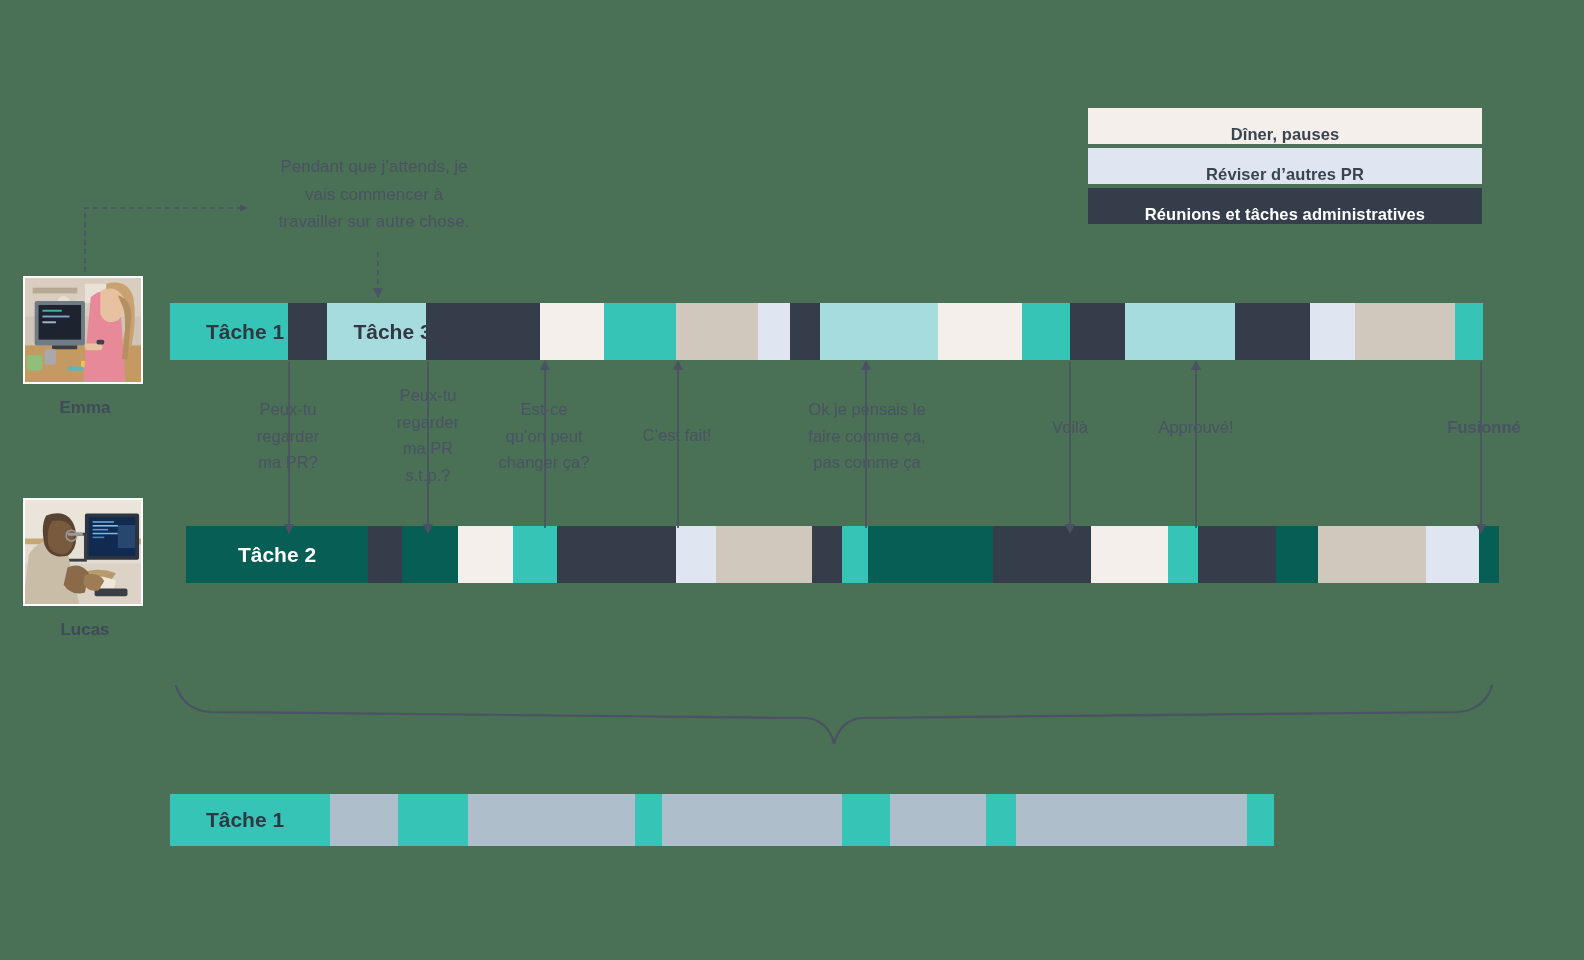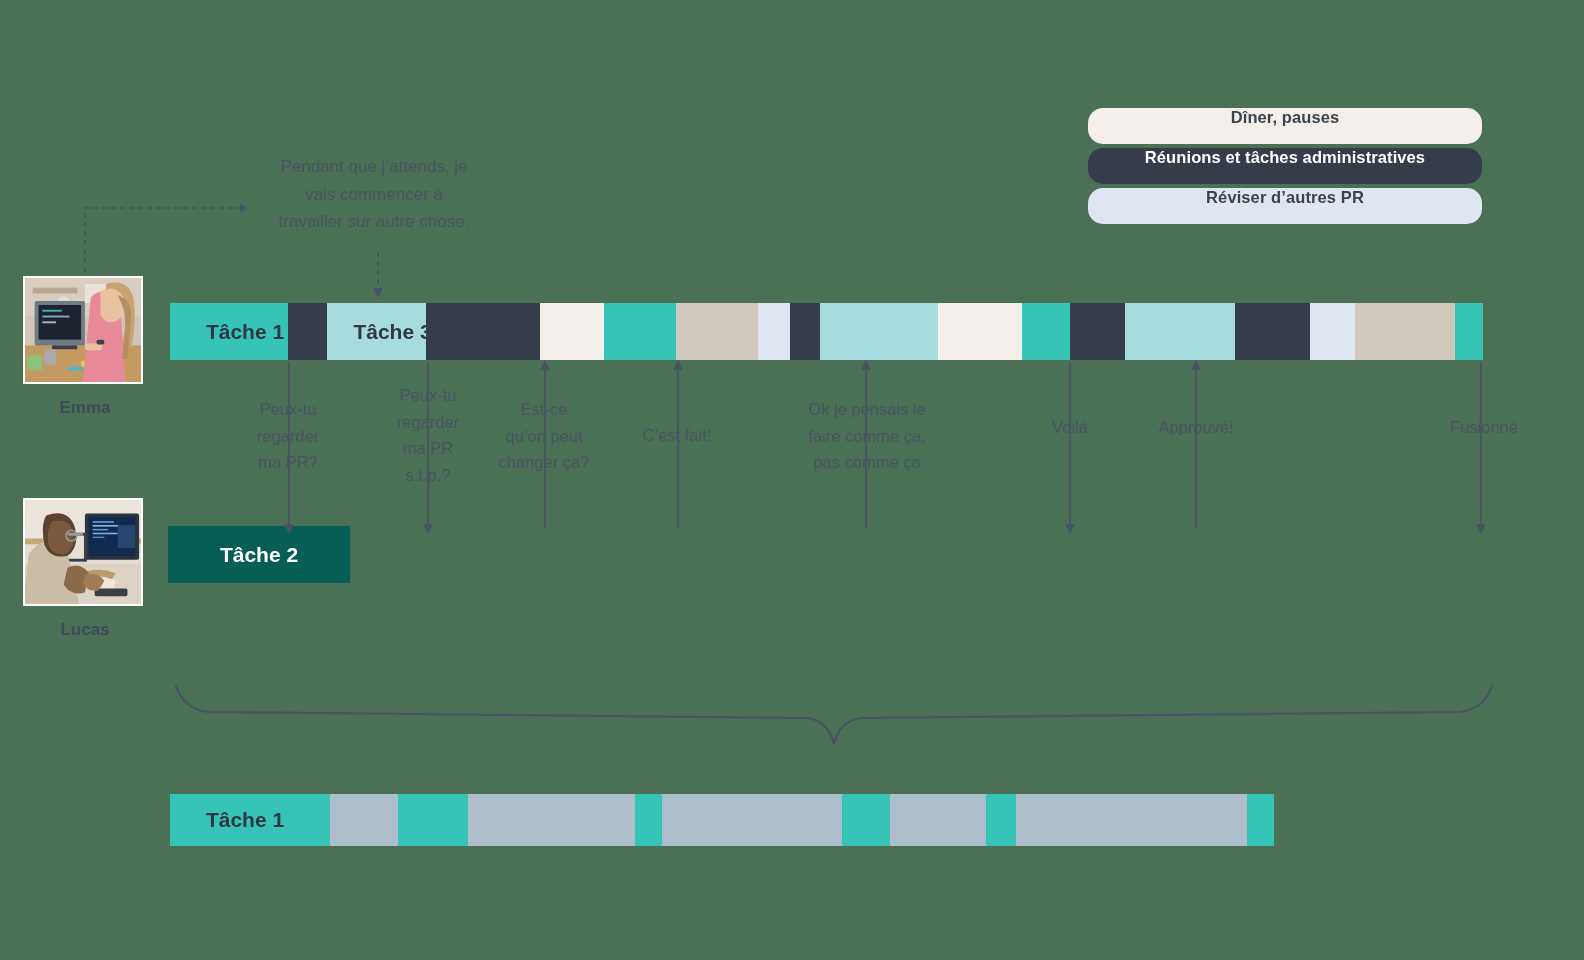--- a/index.html
+++ b/index.html
@@ -16,27 +16,26 @@
     height: 960px;
     background: #4a7055;
   }
 
   
   .legend { position: absolute; left: 1088px; top: 108px; width: 394px; }
   .legend-row {
     height: 36px;
     margin-bottom: 4px;
     display: flex;
-    align-items: flex-start;
+    align-items: flex-end;
     justify-content: center;
     font-size: 16.5px;
     font-weight: bold;
     letter-spacing: .1px;
     color: #3a444f;
-    border-radius: 15px;
   }
   .lg-cream    { background: #f4efeb; }
   .lg-dark     { background: #343d49; color: #ffffff; }
   .lg-lavender { background: #dfe6f2; }
   .lg-taupe    { background: #d0c7bd; }
 
   
   .person { position: absolute; width: 124px; text-align: center; }
   .avatar {
     width: 120px; height: 108px;
@@ -108,25 +107,25 @@
 </style>
 </head>
 <body>
 
 <div id="stage">
 
   <div class="legend">
     <div class="legend-row lg-cream">
         <span>Dîner, pauses</span>
       </div>
+    <div class="legend-row lg-lavender">
+        <span>Réviser d’autres PR</span>
+      </div>
     <div class="legend-row lg-dark">
         <span>Réunions et tâches administratives</span>
-      </div>
-    <div class="legend-row lg-lavender">
-        <span>Réviser d’autres PR</span>
       </div>
   </div>
 
   <div class="callout-top" style="left:240px; top:153px; width:268px;">Pendant que j’attends, je
 vais commencer à
 travailler sur autre chose.</div>
 
   <div class="person" style="left:23px; top:276px;">
     <div class="avatar">
       <svg viewBox="0 0 120 108" preserveAspectRatio="none">
@@ -208,21 +207,21 @@
       <div class="seg c-cream" style="width: 84px;"></div>
       <div class="seg c-teal" style="width: 48px;"></div>
       <div class="seg c-dark" style="width: 55px;"></div>
       <div class="seg c-ltteal" style="width: 110px;"></div>
       <div class="seg c-dark" style="width: 75px;"></div>
       <div class="seg c-lavender" style="width: 45px;"></div>
       <div class="seg c-taupe" style="width: 100px;"></div>
       <div class="seg c-teal" style="width: 28px;"></div>
     </div>
 
-  <div class="bar" id="bar-lucas" style="left:168px; top:526px;flex-direction:column;" aria-label="Lucas timeline">
+  <div class="bar" id="bar-lucas" style="left:186px; top:526px;" aria-label="Lucas timeline">
       <div class="seg c-dkteal" style="width: 182px;">
         <span class="seg-label lbl-light">Tâche 2</span>
       </div>
       <div class="seg c-dark" style="width: 34px;"></div>
       <div class="seg c-dkteal" style="width: 56px;"></div>
       <div class="seg c-cream" style="width: 55px;"></div>
       <div class="seg c-teal" style="width: 44px;"></div>
       <div class="seg c-dark" style="width: 119px;"></div>
       <div class="seg c-lavender" style="width: 40px;"></div>
       <div class="seg c-taupe" style="width: 96px;"></div>
@@ -266,21 +265,21 @@
 s.t.p.?</div>
       <div class="callout" style="left: 488px; top: 396px; width: 112px;">Est-ce
 qu’on peut
 changer ça?</div>
       <div class="callout" style="left: 628px; top: 422px; width: 98px;">C’est fait!</div>
       <div class="callout" style="left: 786px; top: 396px; width: 162px;">Ok je pensais le
 faire comme ça,
 pas comme ça</div>
       <div class="callout" style="left: 1038px; top: 414px; width: 64px;">Voilà</div>
       <div class="callout" style="left: 1142px; top: 414px; width: 108px;">Approuvé!</div>
-      <div class="callout" style="left: 1436px; top: 414px; width: 96px;">Fusionné</div>
+      <div class="callout" style="left: 1436px; top: 414px; width: 96px; font-weight: bold;">Fusionné</div>
     </div>
 
   <svg id="overlay">
     <defs>
       <marker id="arrow" viewBox="0 0 10 10" refX="8" refY="5" markerWidth="6" markerHeight="6" orient="auto-start-reverse">
         <path d="M 0 0 L 10 5 L 0 10 z" fill="#4a5263"></path>
       </marker>
       <marker id="arrowsm" viewBox="0 0 10 10" refX="8" refY="5" markerWidth="5" markerHeight="5" orient="auto-start-reverse">
         <path d="M 0 0 L 10 5 L 0 10 z" fill="#4a5263"></path>
       </marker>

